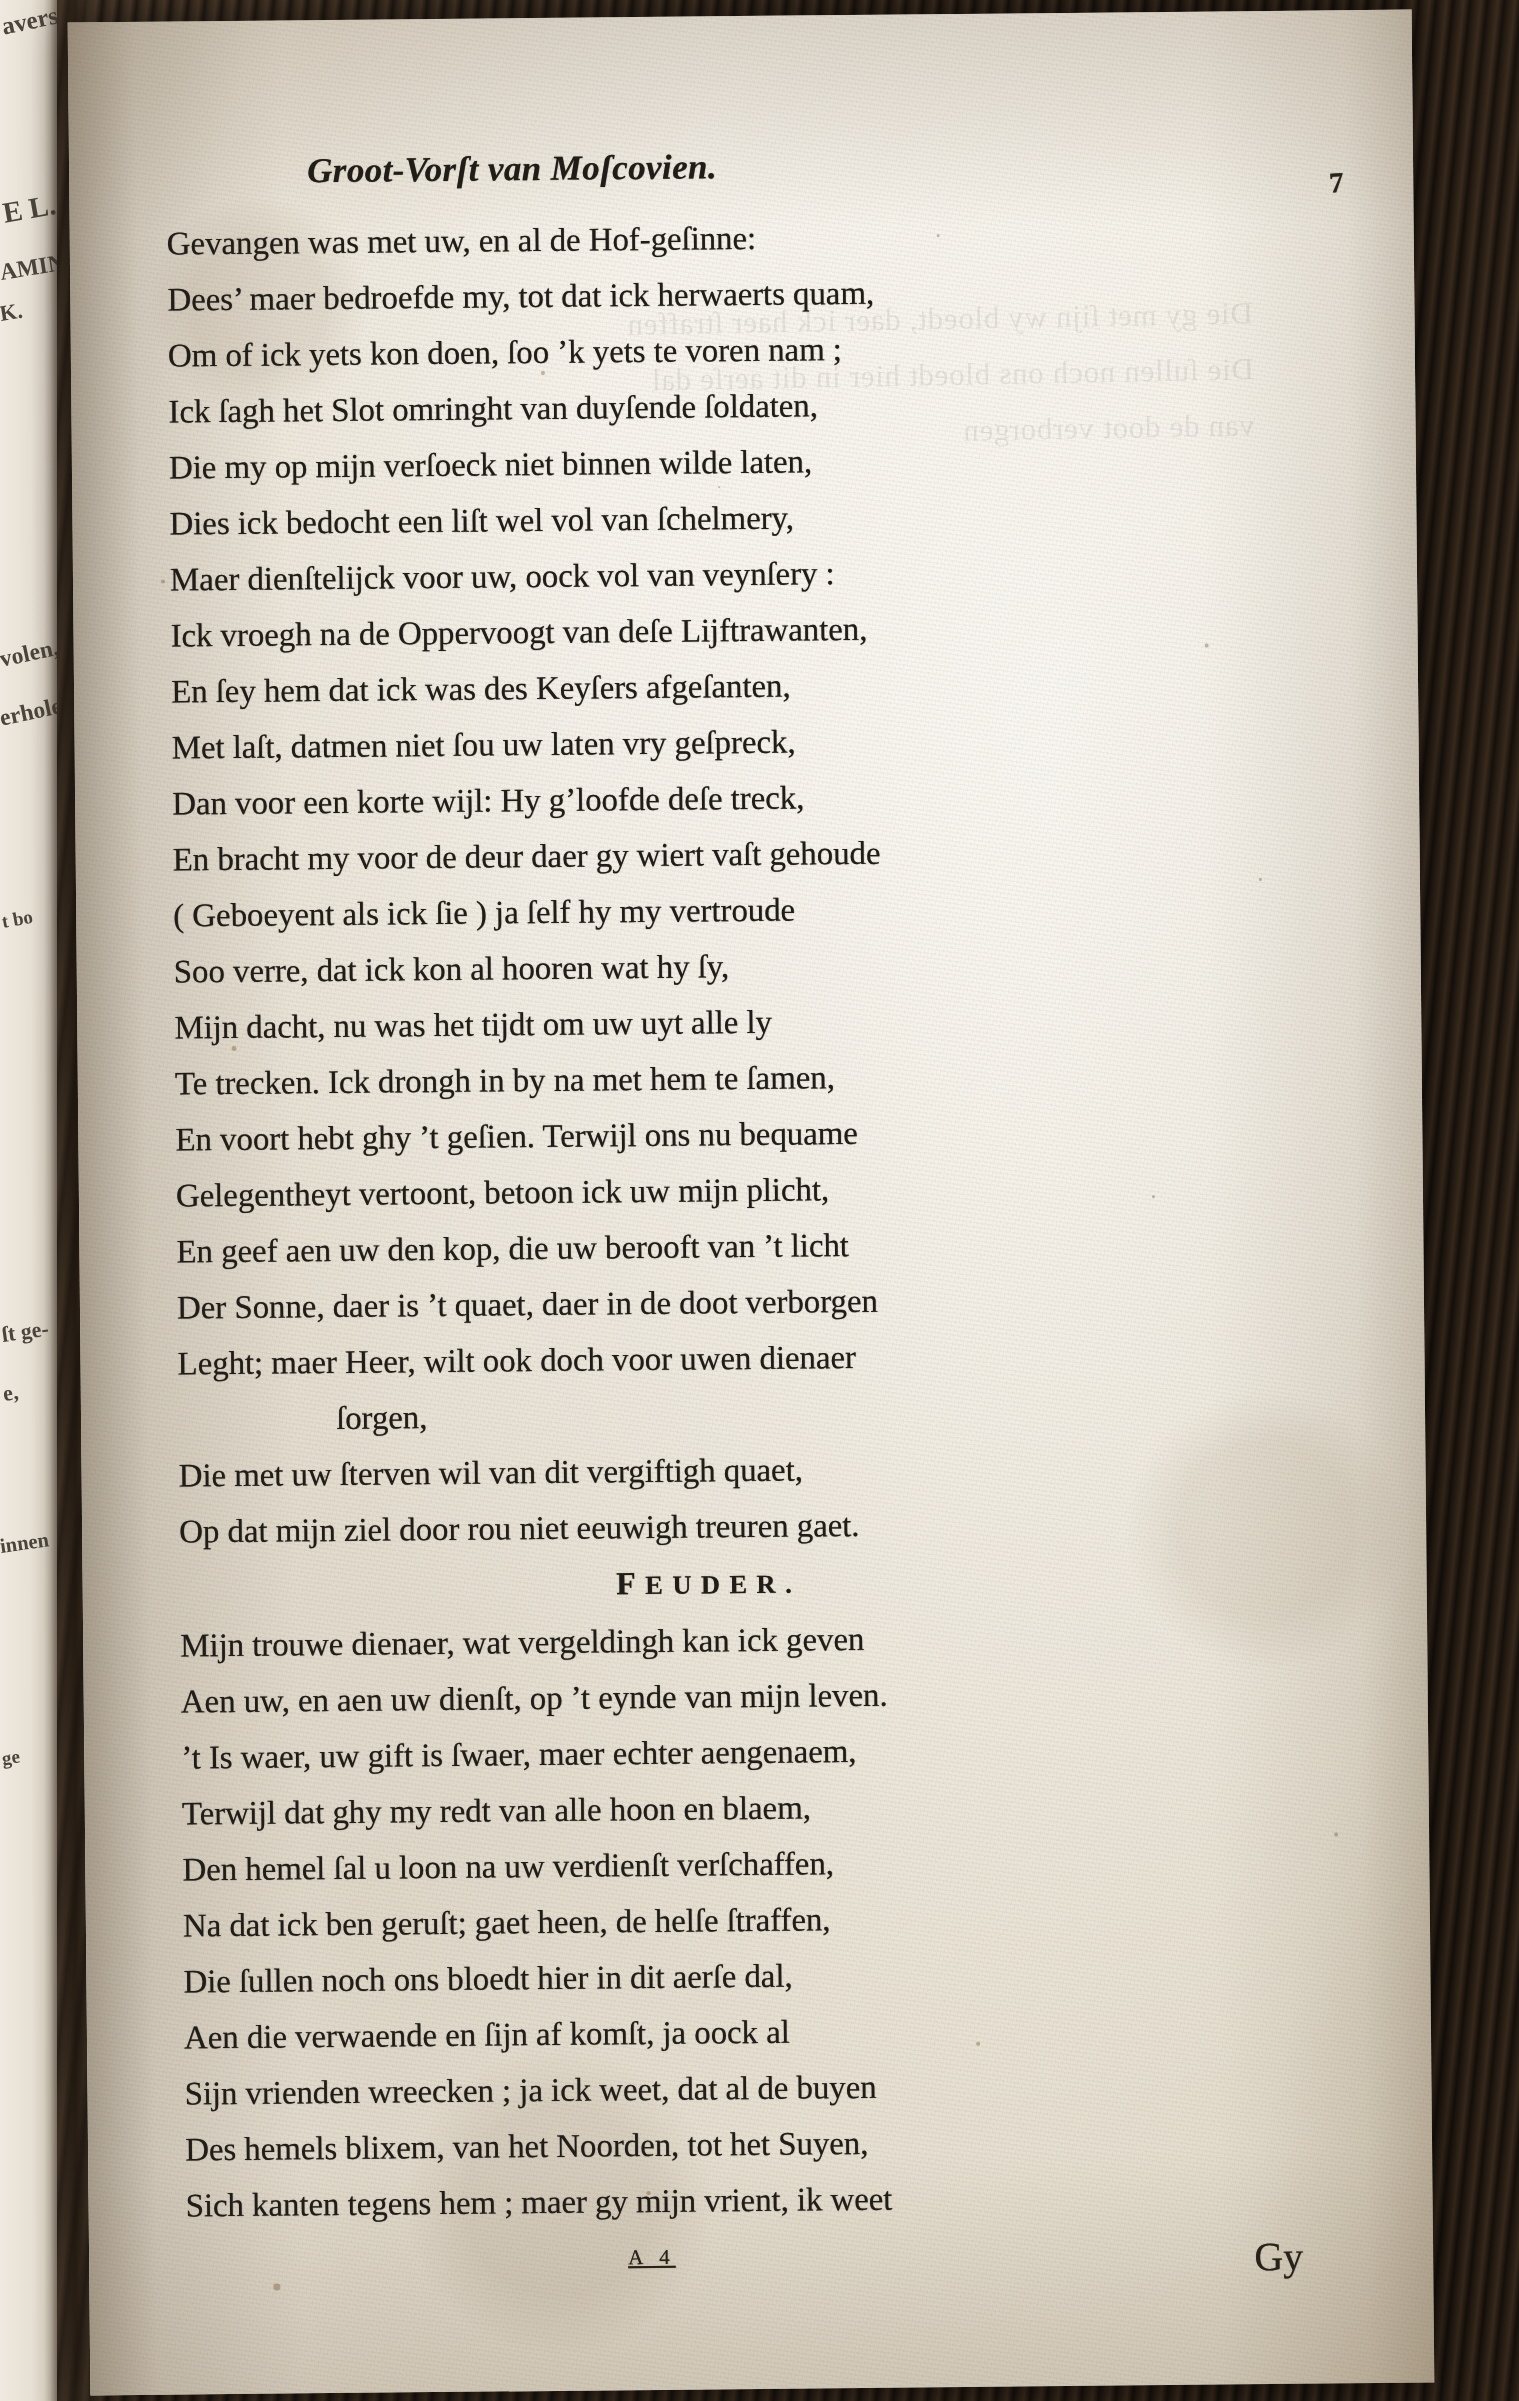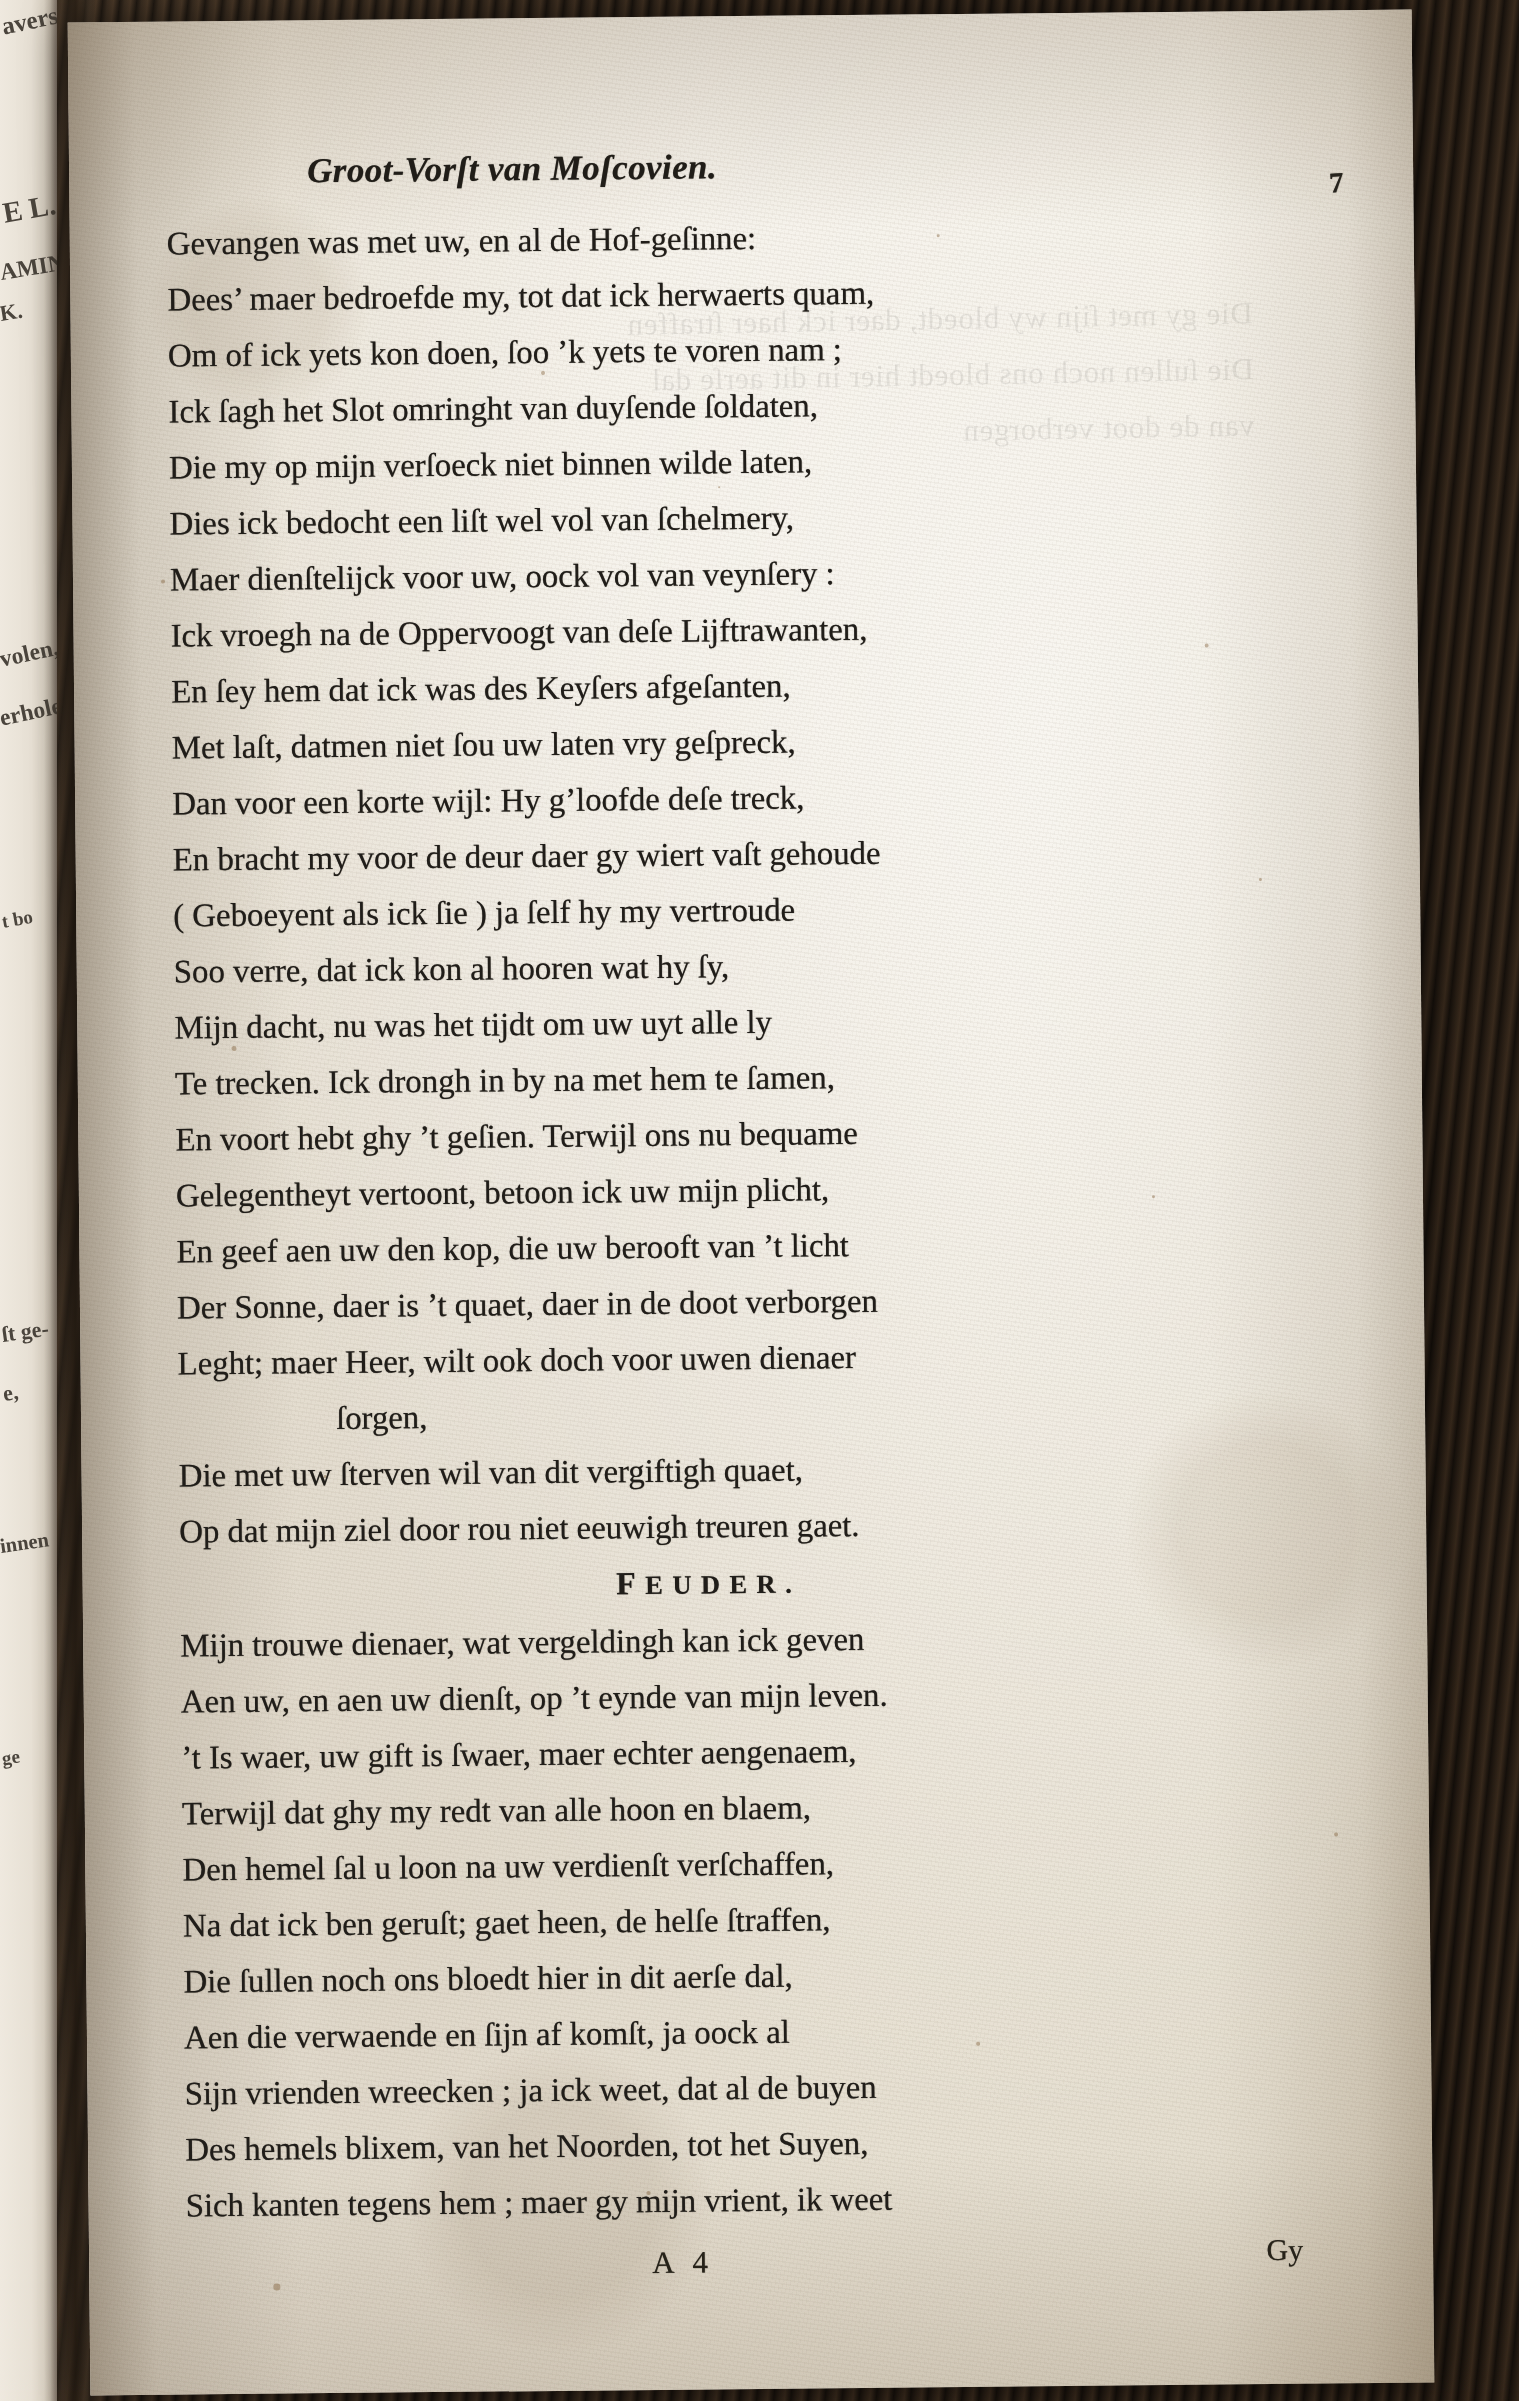--- a/index.html
+++ b/index.html
@@ -185,31 +185,32 @@
   }
   .speaker .cap { font-size: 32px; }
 
   .foot {
     position: relative;
     height: 66px;
     margin-top: 10.3px;
   }
   .foot .signature {
     position: absolute;
-    left: 466px;
+    left: 442px;
     top: 5.9px;
-    font-size: 31px;
+    font-size: 21px;
     letter-spacing: 5.9px;
     color: #262219;
+    text-decoration: underline;
   }
   .foot .catchword {
     position: absolute;
     right: 29px;
     top: 0px;
-    font-size: 30px;
+    font-size: 40px;
     color: #262219;
   }
 
   
   .textblock { text-shadow: 0 0 0.9px rgba(35,32,27,0.55), 0.4px 0.3px 0.6px rgba(90,80,62,0.30); }
 </style>
 </head>
 <body>
 
 <div class="photo">

